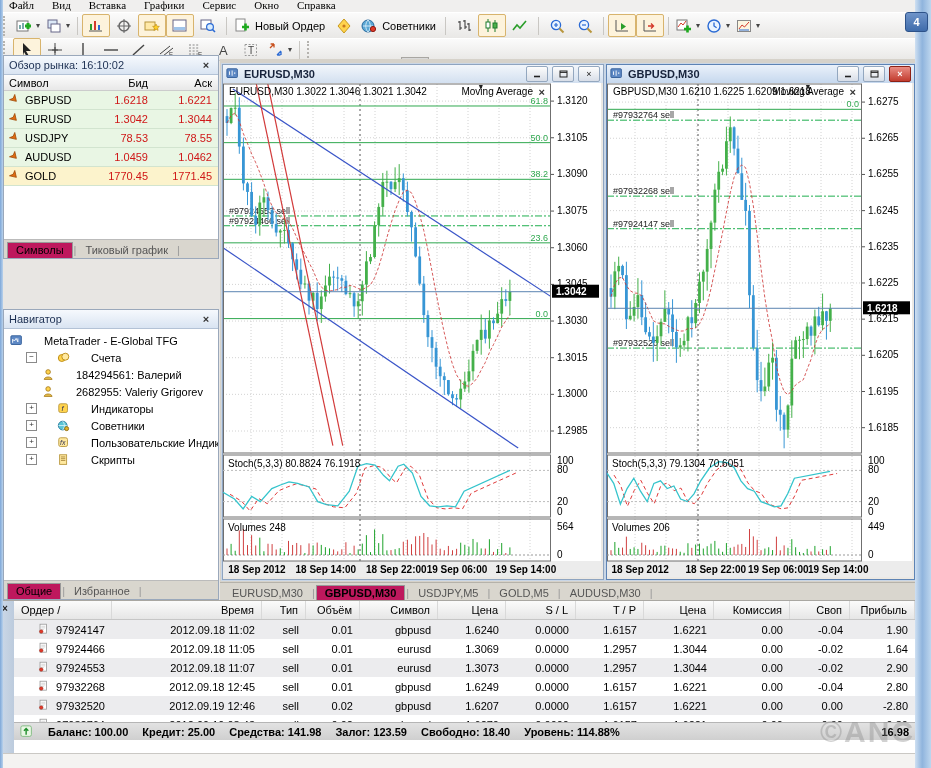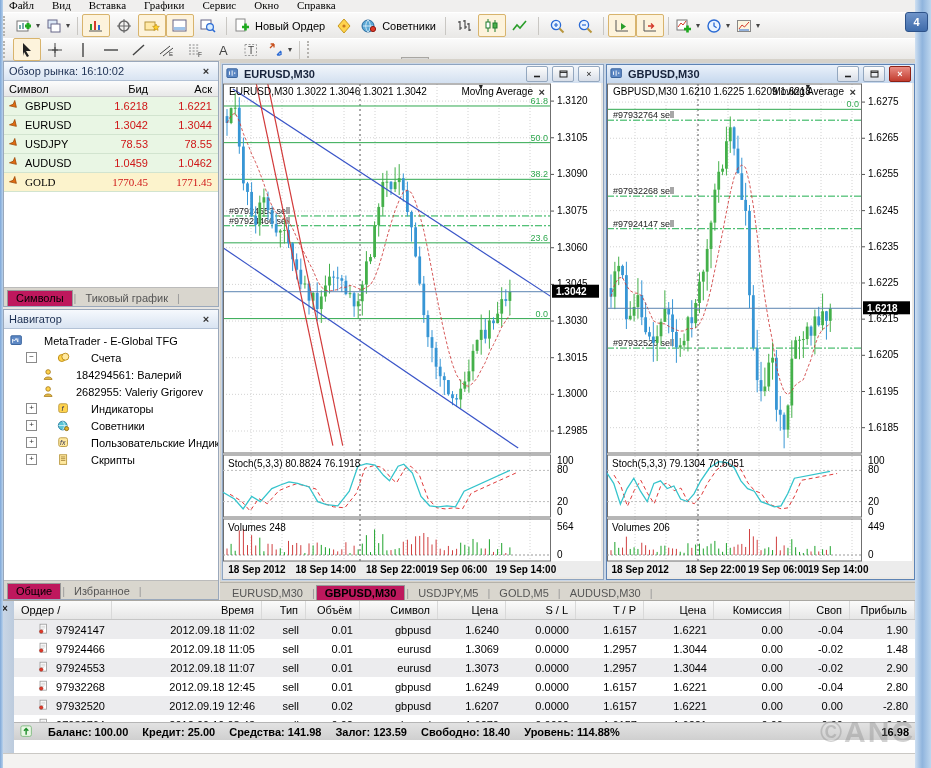--- a/index.html
+++ b/index.html
@@ -21,21 +21,21 @@
   .tb-dd{font-size:8px;color:#444;margin-left:1px;}
   .tf-btn{height:19px;min-width:26px;display:flex;align-items:center;justify-content:center;font-size:10px;color:#333;border:1px solid transparent;cursor:pointer;margin-top:36px;}
   .tf-btn.pressed{background:#fff;border:1px solid #a8a6a2;box-shadow:inset 0 1px 2px #ccc;}
   
   .panel{position:absolute;left:3px;width:216px;background:#fff;border:1px solid #9aa8bb;box-sizing:border-box;}
   .panel-title{height:18px;background:linear-gradient(#f6f9fd,#d9e4f2);border-bottom:1px solid #b3c2d6;display:flex;align-items:center;padding:0 5px;color:#1c2f52;}
   .panel-title .t{flex:1;font-size:11px;}
   .panel-close{width:14px;text-align:center;color:#333;font-weight:bold;cursor:pointer;font-size:11px;}
   .mw-head{display:flex;height:15px;background:linear-gradient(#fcfcfc,#e8e8e8);border-bottom:1px solid #ccc;font-size:11px;align-items:center;}
   .mw-row{display:flex;height:18px;align-items:center;background:#e9f6e4;border-bottom:1px solid #d2e4cf;cursor:pointer;}
-  .mw-row.gold{background:#fcf3cc;font-family:Liberation Serif, serif;}
+  .mw-row.gold{background:#fcf3cc;}
   .mw-c1{flex:1;display:flex;align-items:center;gap:4px;padding-left:5px;}
   .mw-c2,.mw-c3{width:58px;text-align:right;padding-right:6px;color:#cf1717;}
   .mw-head .mw-c1{color:#000;}.mw-head .mw-c2,.mw-head .mw-c3{color:#000;}
   .tabs-row{position:absolute;bottom:0;left:0;right:0;height:18px;background:#d9d6ce;display:flex;align-items:flex-end;padding-left:3px;border-top:1px solid #bbb;}
   .tab{padding:1px 8px 2px;font-size:11px;color:#555;cursor:pointer;}
   .tab.active{background:#be185d;border:1px solid #999;border-bottom:none;color:#000;}
   .tab-sep{color:#999;padding:0 1px 2px;}
   .nav-row{display:flex;align-items:center;height:17px;gap:20px;cursor:pointer;white-space:nowrap;overflow:hidden;}
   .expander{width:9px;height:9px;border:1px solid #8a8a8a;background:#fff;font-size:8px;line-height:7px;text-align:center;color:#333;flex:none;}
   
@@ -359,21 +359,21 @@
     <div class="tf-btn">M5</div>
     <div class="tf-btn">M15</div>
     <div class="tf-btn pressed">M30</div>
     <div class="tf-btn">H1</div>
     <div class="tf-btn">H4</div>
     <div class="tf-btn">D1</div>
     <div class="tf-btn">W1</div>
     <div class="tf-btn">MN</div>
   </div>
 
-<div class="panel" id="market-watch" style="top:61px;height:246px;">
+<div class="panel" id="market-watch" style="top:55px;height:204px;">
   <div class="panel-title">
     <span class="t">Обзор рынка: 16:10:02</span>
     <span class="panel-close">×</span>
   </div>
   <div class="mw-head" id="mw-head">
       <div class="mw-c1">Символ</div>
       <div class="mw-c2">Бид</div>
       <div class="mw-c3">Аск</div>
     </div>
   <div id="mw-rows">
@@ -1229,21 +1229,21 @@
           <div>2012.09.18 11:05</div>
           <div>sell</div>
           <div>0.01</div>
           <div>eurusd</div>
           <div>1.3069</div>
           <div>0.0000</div>
           <div>1.2957</div>
           <div>1.3044</div>
           <div>0.00</div>
           <div>-0.02</div>
-          <div>1.48</div>
+          <div>1.64</div>
         </div>
         <div class="trow" style="grid-template-columns: 98px 150px 44px 54px 78px 68px 70px 68px 70px 76px 60px 65px;">
           <div>
             <span class="icon">
               <svg width="13" height="13" viewBox="0 0 16 16" xmlns="http://www.w3.org/2000/svg">
                 <rect x="2.5" y="1.5" width="8" height="11" fill="#fff" stroke="#999"></rect>
                 <path d="M4 4h5M4 6h5M4 8h3" stroke="#ccc"></path>
                 <circle cx="4" cy="10.5" r="2.2" fill="#e03a2a" stroke="#8d1a10" stroke-width=".5"></circle>
               </svg>
             </span>

